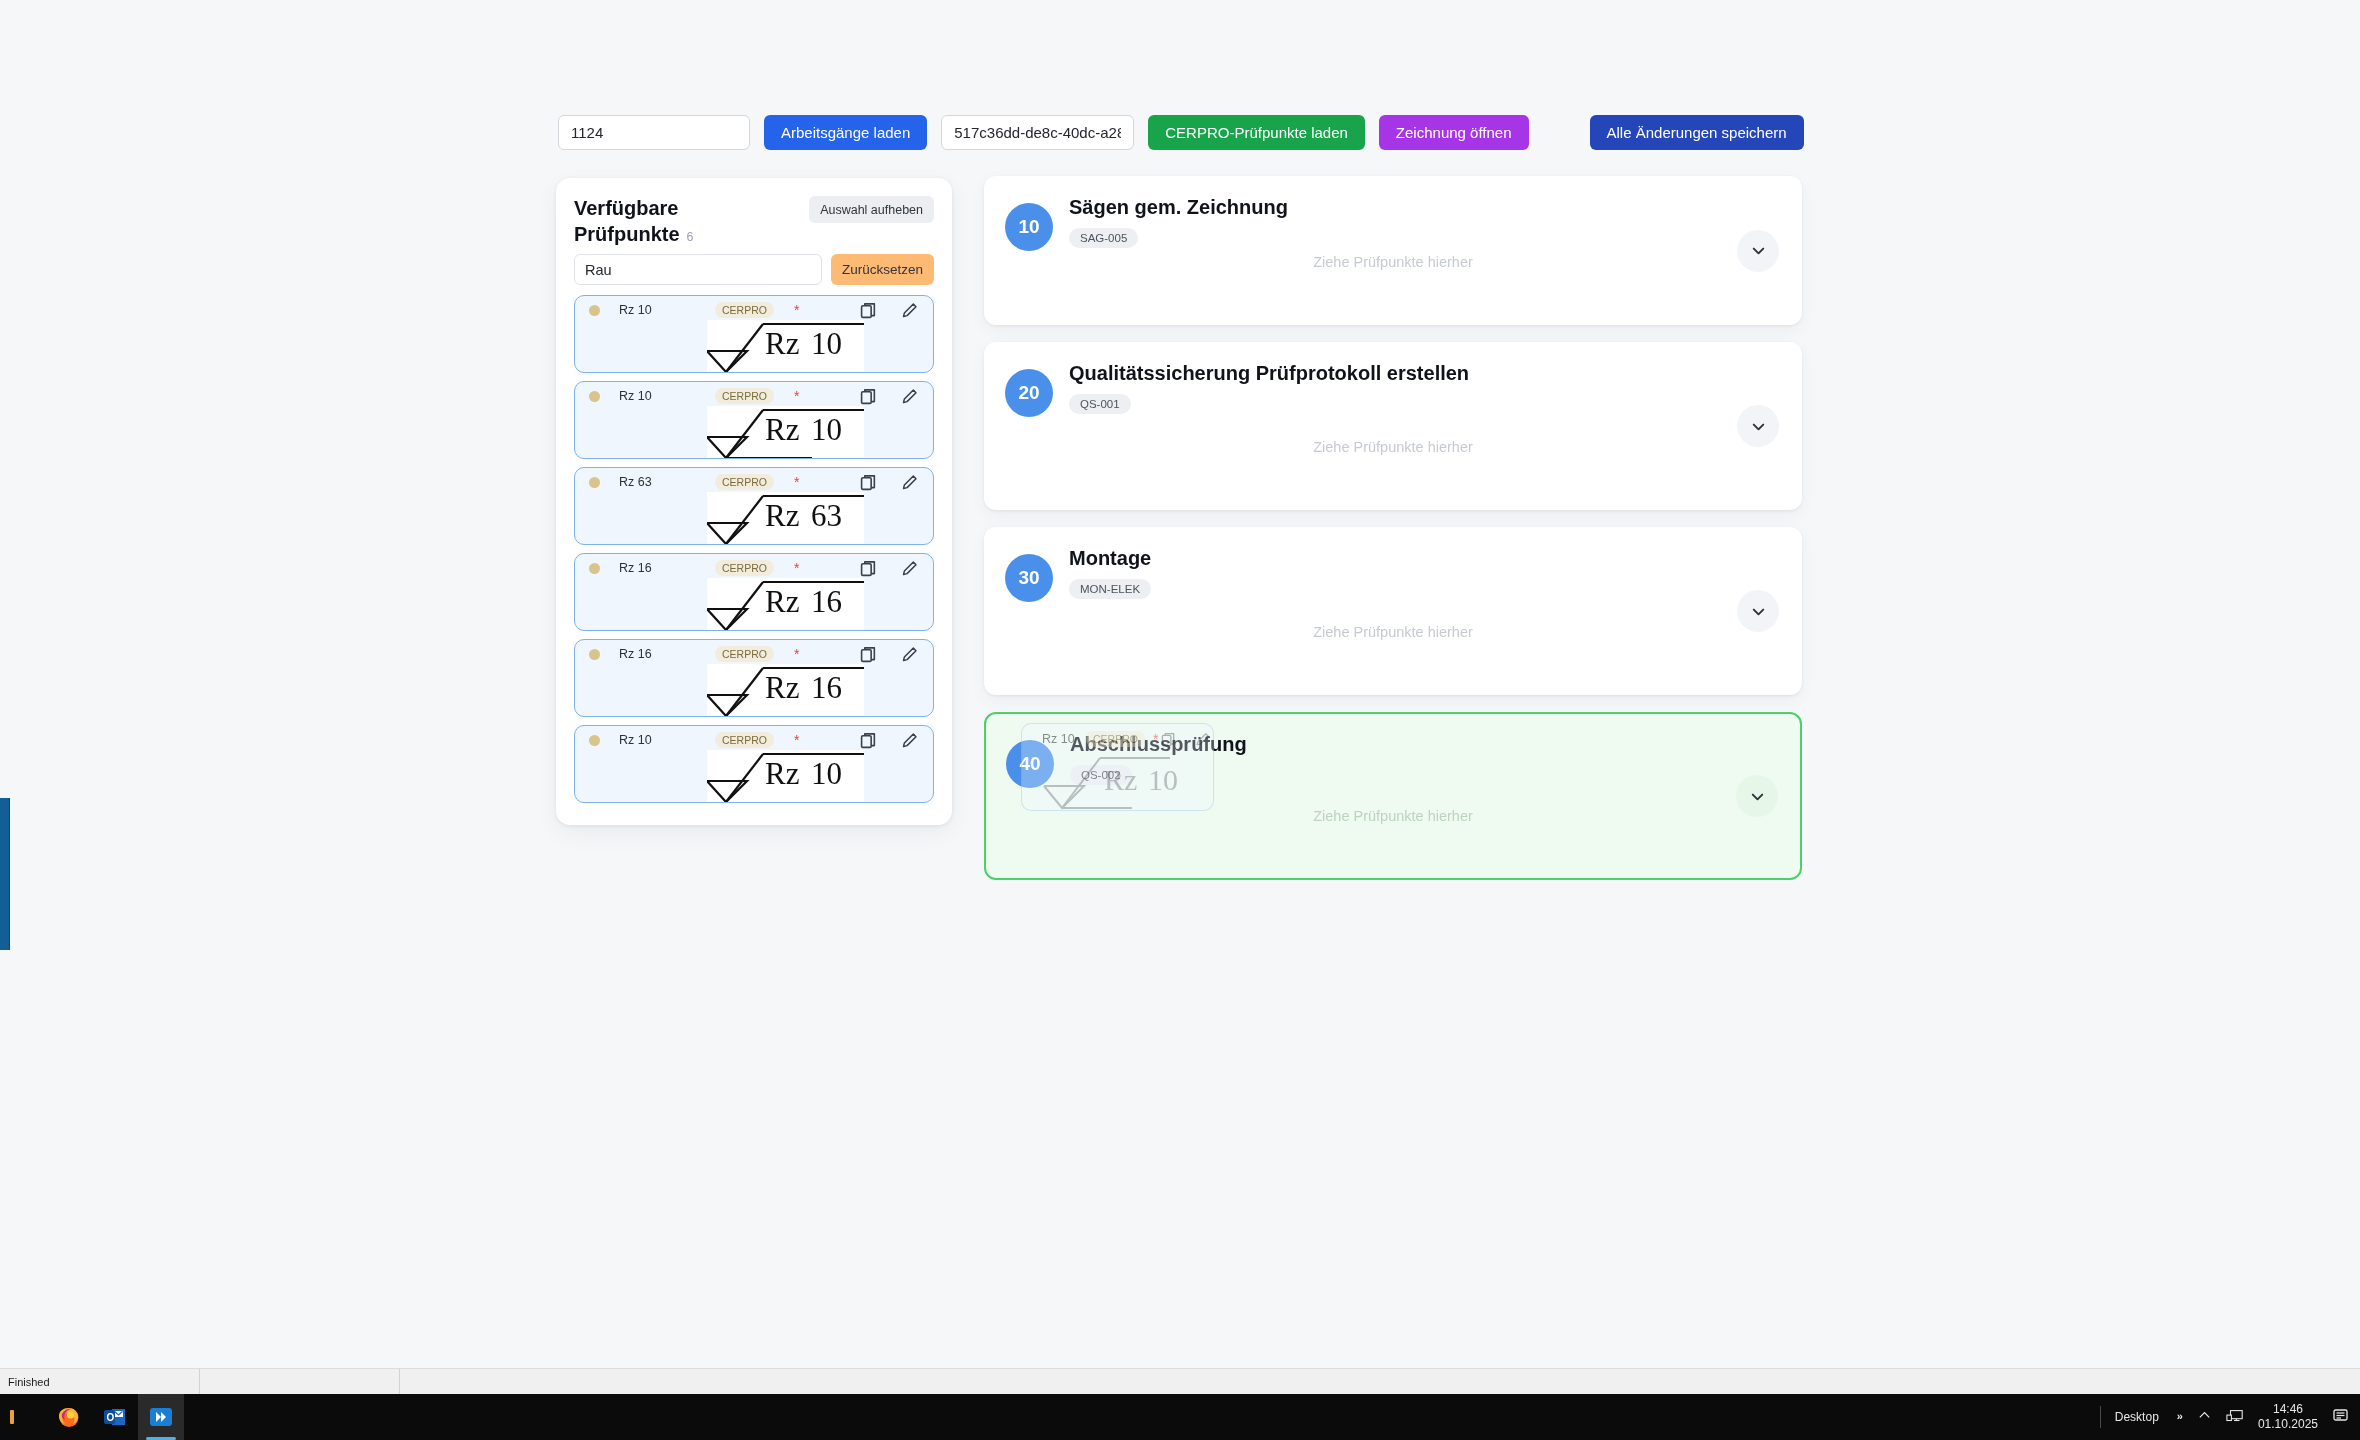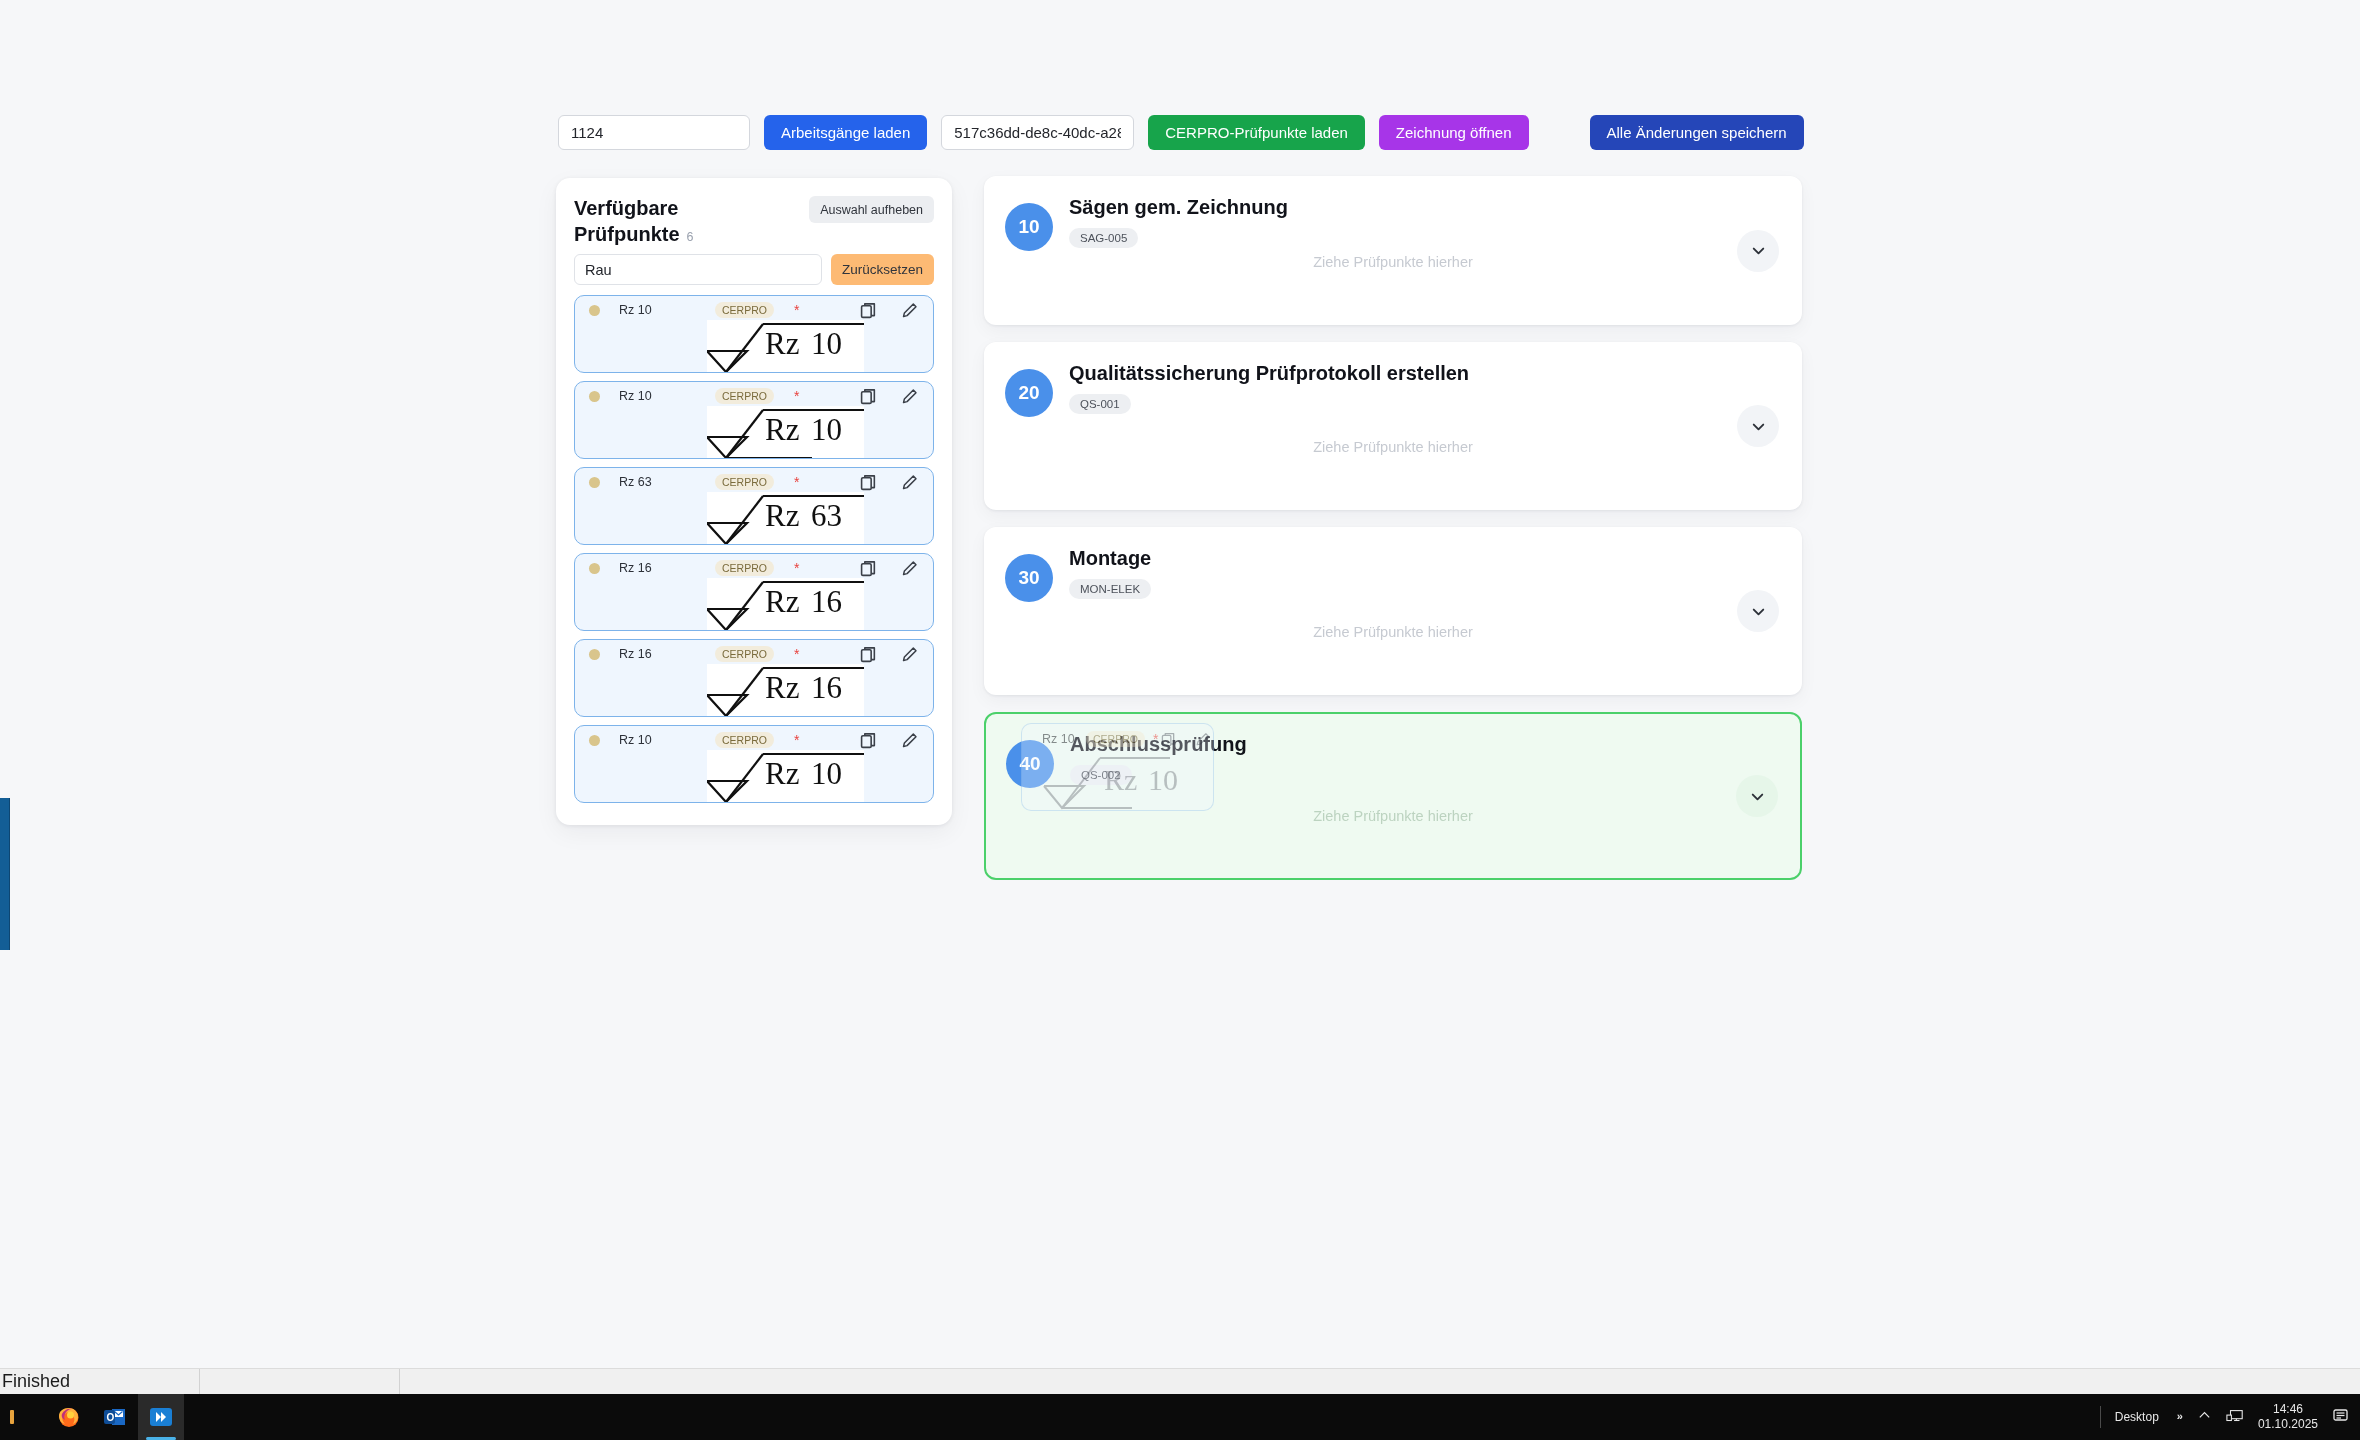--- a/index.html
+++ b/index.html
@@ -189,22 +189,22 @@
     background:#135e96;border-right:1px solid #0d4672;
   }
 
   
   .statusbar{
     position:absolute;left:0;bottom:46px;width:2360px;height:25px;
     background:#f0f0f0;border-top:1px solid #dcdcdc;
     display:flex;align-items:center;
   }
   .sb-cell{
-    height:25px;display:flex;align-items:center;font-size:18px;color:#1b1b1b;
-    padding-left:2px;box-sizing:border-box;
+    height:25px;display:flex;align-items:center;font-size:11px;color:#1b1b1b;
+    padding-left:8px;box-sizing:border-box;
   }
   .sb-cell.c1{width:200px;border-right:1px solid #d2d2d2;}
   .sb-cell.c2{width:200px;border-right:1px solid #d2d2d2;}
 
   
   .taskbar{
     position:absolute;left:0;bottom:0;width:2360px;height:46px;background:#0b0b0b;
     display:flex;align-items:center;
   }
   .tb-apps{display:flex;align-items:center;height:46px;}

